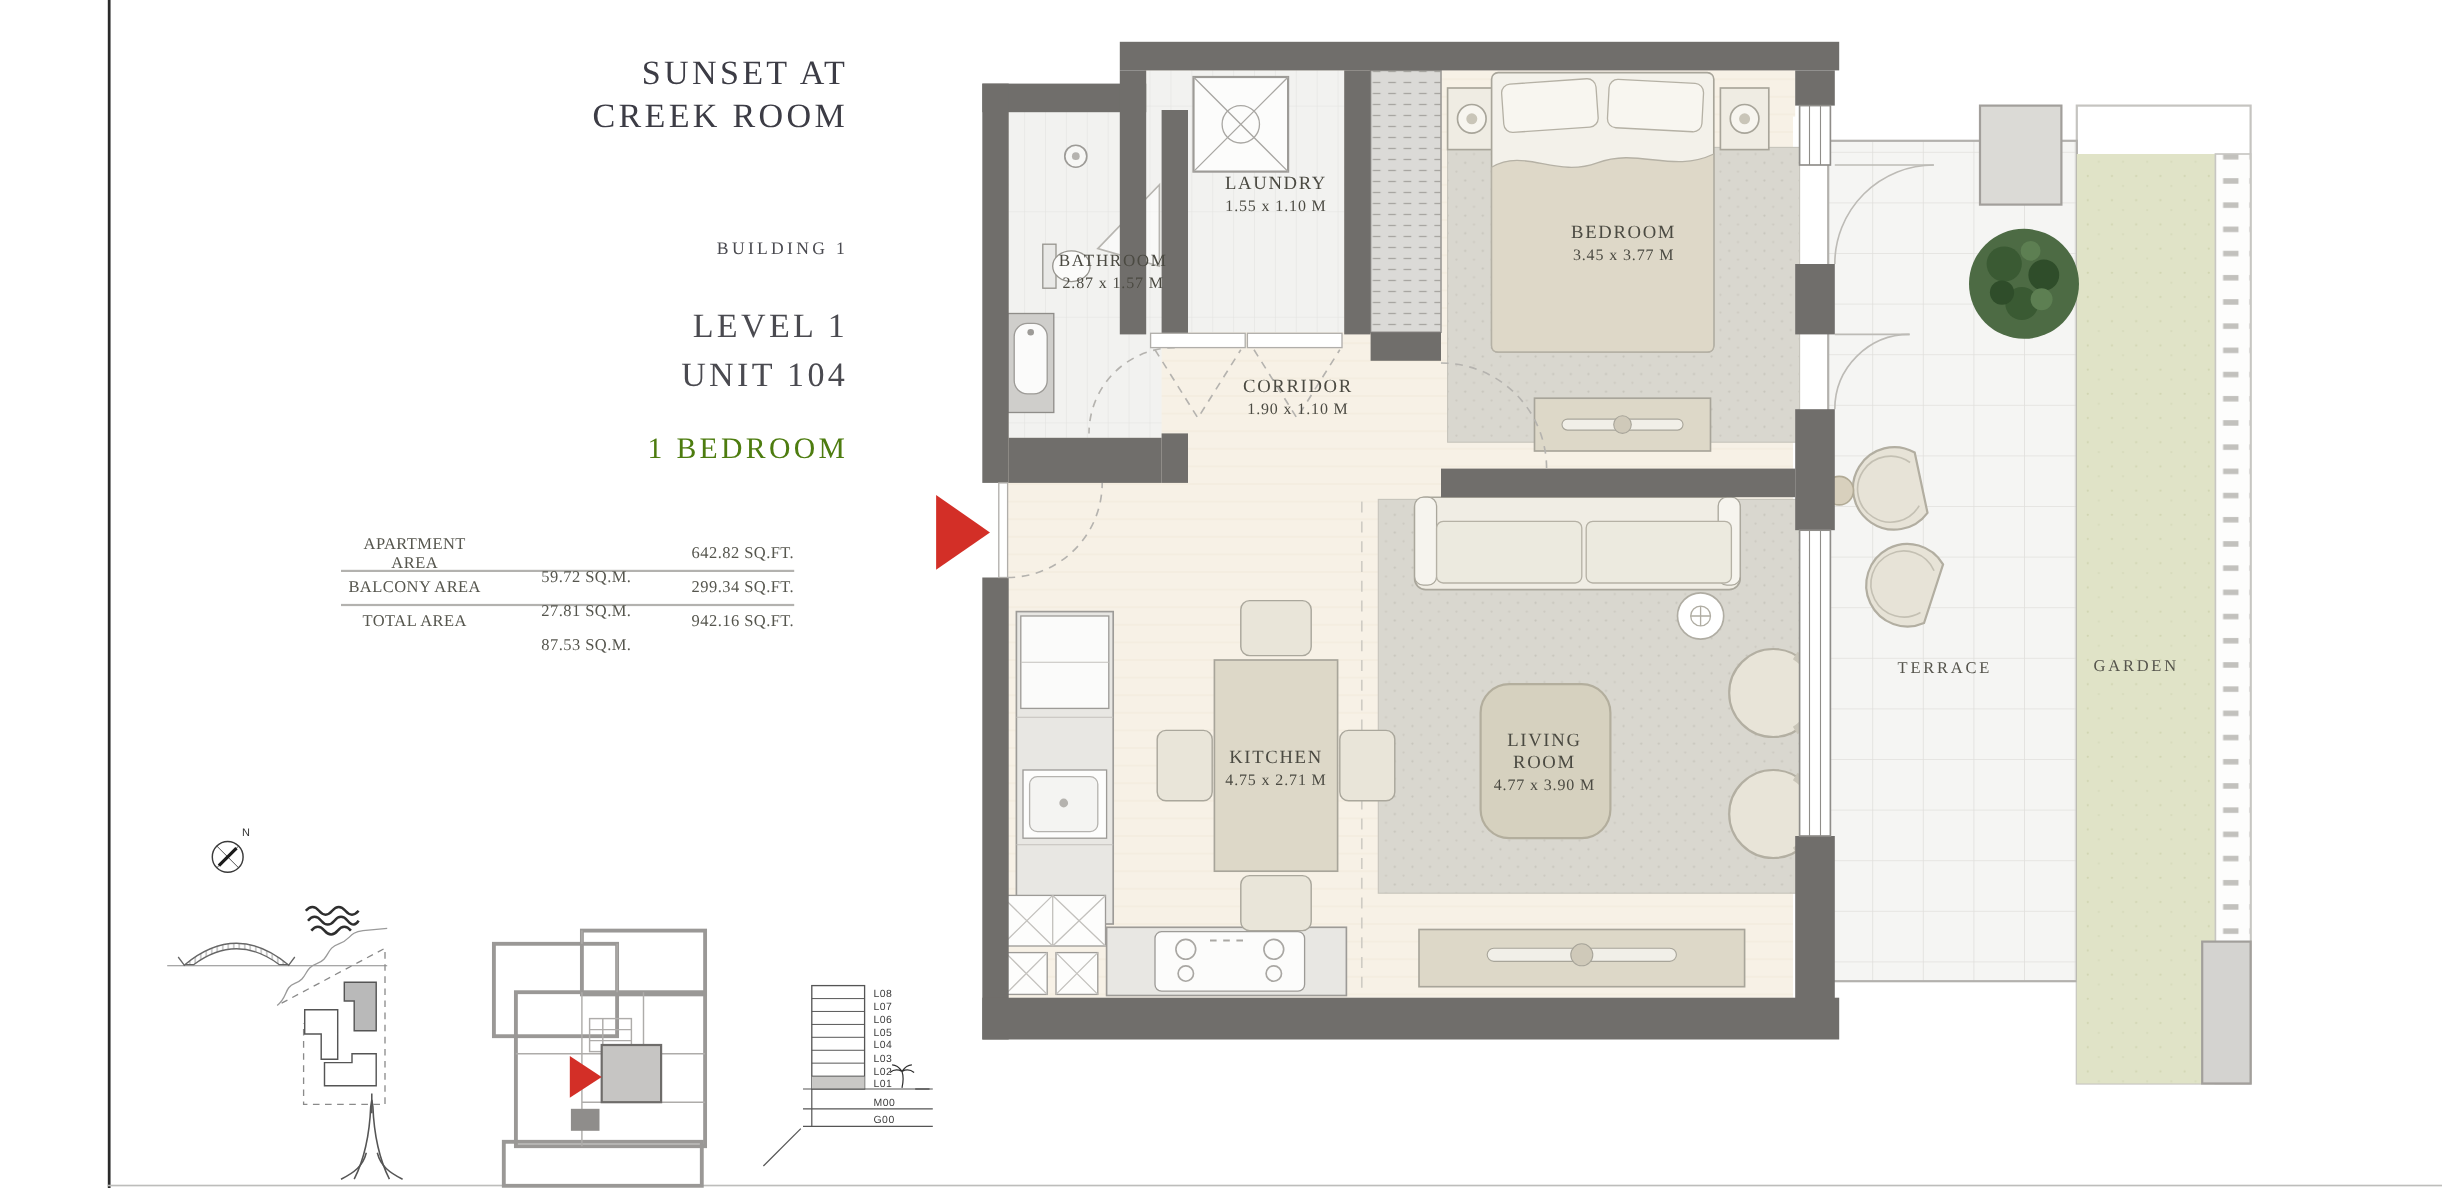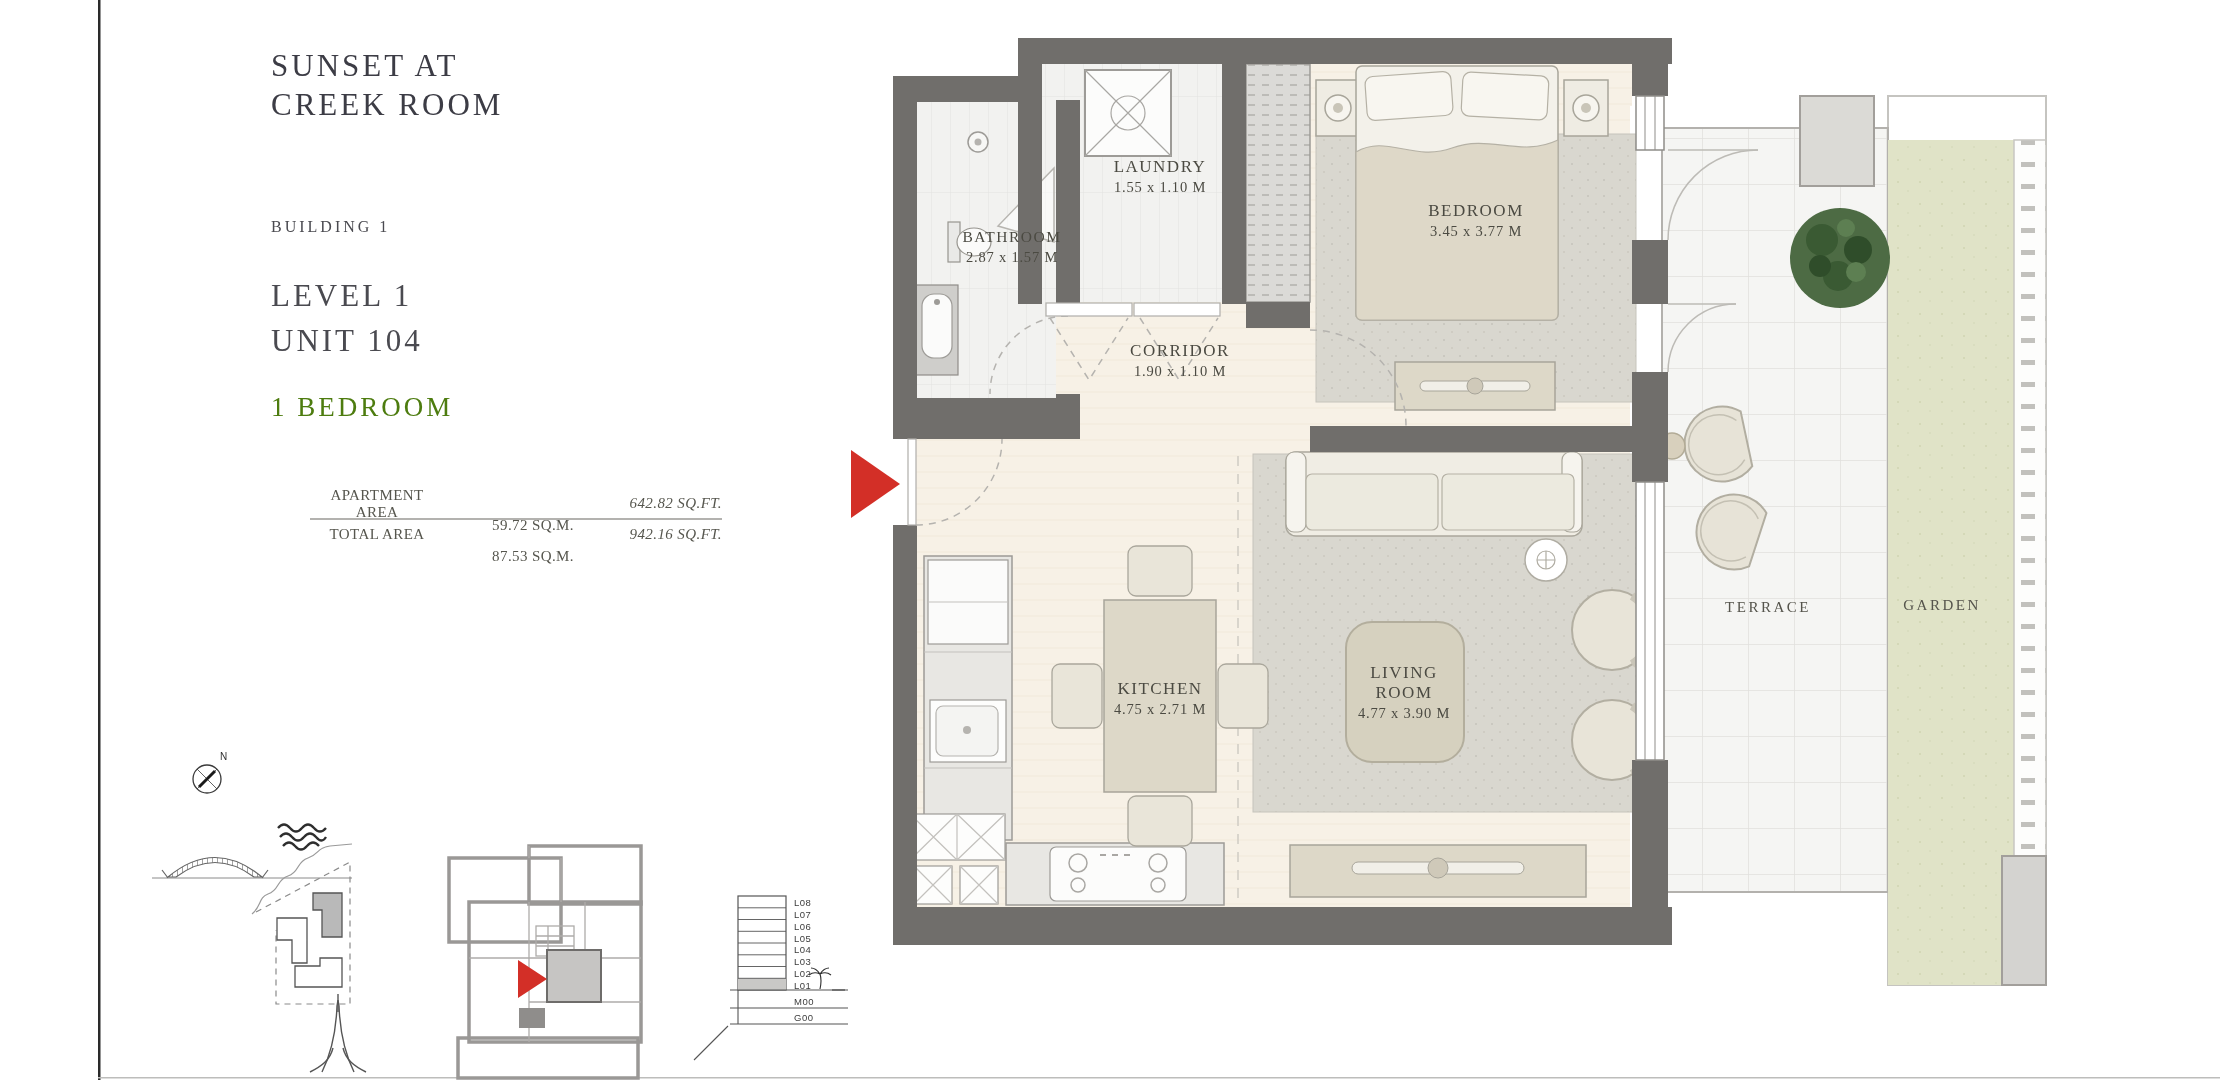--- a/index.html
+++ b/index.html
@@ -1,30 +1,30 @@
 <!DOCTYPE html>
 <html><head>
 <meta charset="utf-8">
 <style>
   html,body{margin:0;padding:0;background:#ffffff;}
   body{width:2220px;height:1080px;position:relative;overflow:hidden;
        font-family:"Liberation Serif","DejaVu Serif",serif;}
   .abs{position:absolute;}
   
-  .side-center{left:271px;width:500px;text-align:left;color:#3c3c45;}
+  .side-center{left:271px;width:500px;text-align:right;color:#3c3c45;}
   .meta{font-size:19px;letter-spacing:2.5px;color:#4a4a50;}
   .meta.small{font-size:16.5px;margin-top:12px;}
   .unit-type{font-size:27px;letter-spacing:3.5px;color:#4d7c0f;}
   
   .area-table{left:310px;top:489px;width:412px;font-size:15px;color:#56564e;letter-spacing:.4px;}
   .area-row{display:flex;height:29px;align-items:center;}
   .area-row.rule{border-bottom:2px solid #b3b2af;}
   .c1{width:134px;text-align:center;}
   .c2{width:130px;text-align:right;margin-top:44px;}
-  .c3{flex:1;text-align:right;font-style:italic;}
+  .c3{flex:1;text-align:right;}
   
   text{fill:#4b4a42;font-family:"Liberation Serif","DejaVu Serif",serif;}
   .room-name{font-size:17px;letter-spacing:1.5px;text-anchor:middle;}
   .room-dims{font-size:14.5px;letter-spacing:.8px;text-anchor:middle;}
   .outdoor-name{font-size:15px;letter-spacing:2.5px;text-anchor:middle;fill:#55544c;}
   .lvl-label{font-size:9.5px;font-family:"Liberation Sans","DejaVu Sans",sans-serif;fill:#3c3c3c;letter-spacing:.5px;}
   .n-label{font-size:10px;font-family:"Liberation Sans","DejaVu Sans",sans-serif;fill:#2f2f2f;}
 </style>
 </head>
 <body>
@@ -361,18 +361,23 @@
 <div class="abs side-center meta small" style="top:266px">LEVEL 1</div>
 <div class="abs side-center meta small" style="top:311px">UNIT 104</div>
 <div class="abs side-center unit-type" style="top:392px;font-size:27px">1 BEDROOM</div>
 
 <div class="abs area-table">
   <div class="area-row rule">
     <div class="c1">APARTMENT AREA</div>
     <div class="c2">59.72 SQ.M.</div>
     <div class="c3">642.82 SQ.FT.</div>
   </div>
+  <div class="area-row rule">
+    <div class="c1">BALCONY AREA</div>
+    <div class="c2">27.81 SQ.M.</div>
+    <div class="c3">299.34 SQ.FT.</div>
+  </div>
   <div class="area-row">
     <div class="c1">TOTAL AREA</div>
     <div class="c2">87.53 SQ.M.</div>
     <div class="c3">942.16 SQ.FT.</div>
   </div>
 </div>
 
 </body></html>

